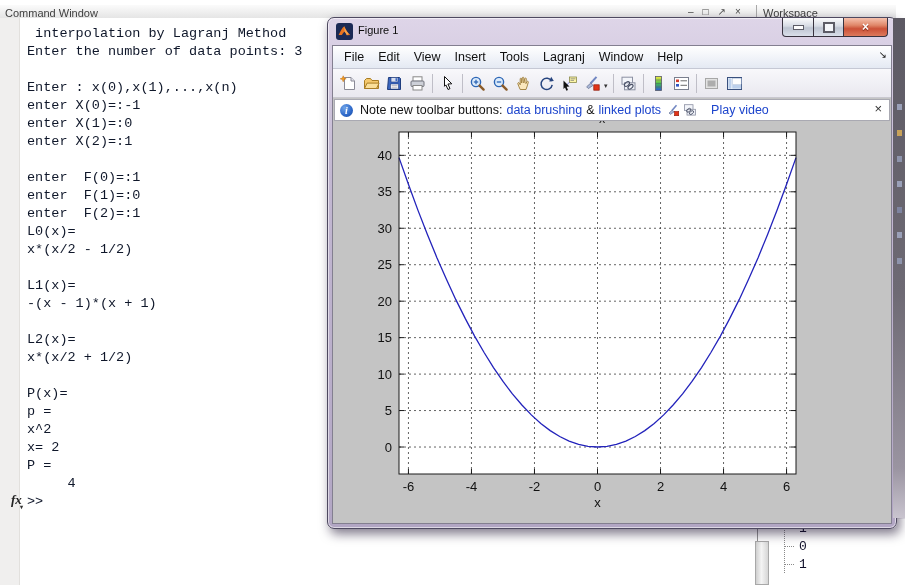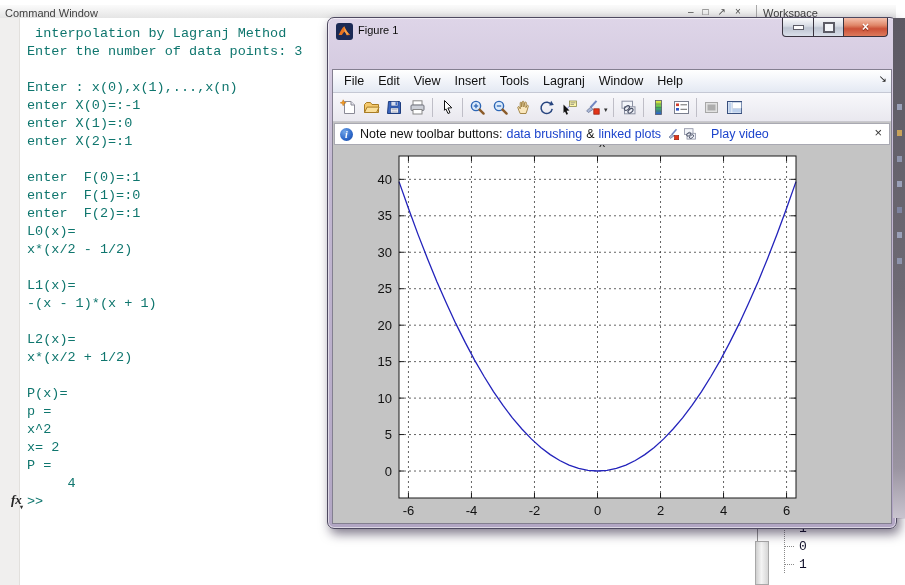--- a/index.html
+++ b/index.html
@@ -15,21 +15,21 @@
   .dh-controls span{cursor:default;}
   .dh-sep{position:absolute;left:756px;top:0;width:1px;height:17px;background:#a8a8a8;}
 
   .cmd-panel{position:absolute;left:0;top:18px;width:757px;bottom:0;background:#fff;
     border-right:1px solid #919191;z-index:1;}
   .cmd-gutter{position:absolute;left:0;top:0;width:19px;bottom:0;background:#f0efee;
     border-right:1px solid #e2e0dd;}
   .fx{position:absolute;left:11px;top:474px;font:italic bold 13px "Liberation Serif",serif;color:#222;}
   .fx .fx-caret{position:absolute;left:9px;top:11px;font-size:6px;font-style:normal;color:#333;}
   .cmd-out{position:absolute;left:27px;top:7px;font:13.5px "Liberation Mono",monospace;
-    line-height:18px;color:#0f766e;white-space:pre;}
+    line-height:18px;color:#0f172a;white-space:pre;}
   .cmd-line{height:18px;}
 
   
   .ws-area{position:absolute;left:758px;top:18px;right:0;bottom:0;background:#ece9ef;z-index:0;}
   .ws-shadowcol{position:absolute;left:893px;top:18px;width:12px;height:500px;z-index:11;
     background:linear-gradient(180deg,#5c5963,#6e6a74 55%,#9a94a1 90%,#c9c4cf);}
   .ws-mark{position:absolute;left:4px;width:5px;height:6px;}
   .ws-bottom{position:absolute;left:758px;top:519px;right:0;bottom:0;background:#fff;z-index:2;}
   .ws-scrollbar{position:absolute;left:-3px;top:22px;width:12px;bottom:0;z-index:1;
     background:linear-gradient(90deg,#cfcfcf,#f4f4f4 45%,#d6d6d6);border:1px solid #a8a8a8;}
@@ -51,21 +51,21 @@
     display:flex;align-items:center;justify-content:center;
     background:linear-gradient(#fbfbfc,#d6dbe4 45%,#bdc4d1 55%,#dae0ea);}
   .wb-min{width:30px;border-radius:0 0 0 4px;}
   .wb-restore{width:29px;}
   .wb-close{width:43px;border-radius:0 0 4px 0;color:#fff;font:bold 12px "Liberation Sans",sans-serif;
     background:linear-gradient(#f6c2ae,#e0886a 40%,#cb5137 60%,#dd7a5c);text-shadow:0 1px 1px #7e2713;}
   .wb-min i{display:block;width:9px;height:3px;background:#fdfdfd;border:1px solid #5c5c66;}
   .wb-restore i{display:block;width:8px;height:7px;background:#f4f6fa;border:2px solid #5c5c66;}
 
   .fig-body{position:absolute;left:4px;right:4px;top:27px;bottom:4px;
-    border:1px solid #837f90;display:flex;flex-direction:column;background:#c4c4c4;margin-top:24px;}
+    border:1px solid #837f90;display:flex;flex-direction:column;background:#c4c4c4;}
   .fig-menubar{height:22px;background:linear-gradient(#ffffff,#e4e9f3);
     border-bottom:1px solid #c5c8d4;display:flex;align-items:center;padding-left:4px;position:relative;flex:none;}
   .menu-item{padding:0 7px;font-size:12.5px;color:#101010;cursor:default;}
   .menu-overflow{position:absolute;right:4px;top:3px;font-size:10px;color:#222;}
   .fig-toolbar{height:28px;background:linear-gradient(#f8f8fb,#e9e8ef);
     border-bottom:1px solid #c9c8cf;display:flex;align-items:center;padding-left:4px;flex:none;}
   .tb-btn{width:23px;height:23px;display:flex;align-items:center;justify-content:center;}
   .tb-sep{width:1px;height:19px;background:#bfbec7;margin:0 3px;}
   .tb-caret{font-size:7px;color:#333;margin:6px 2px 0 0;}
   .fig-infobar{height:20px;margin:1px 1px 0 1px;background:#fff;border:1px solid #a9a9b2;

